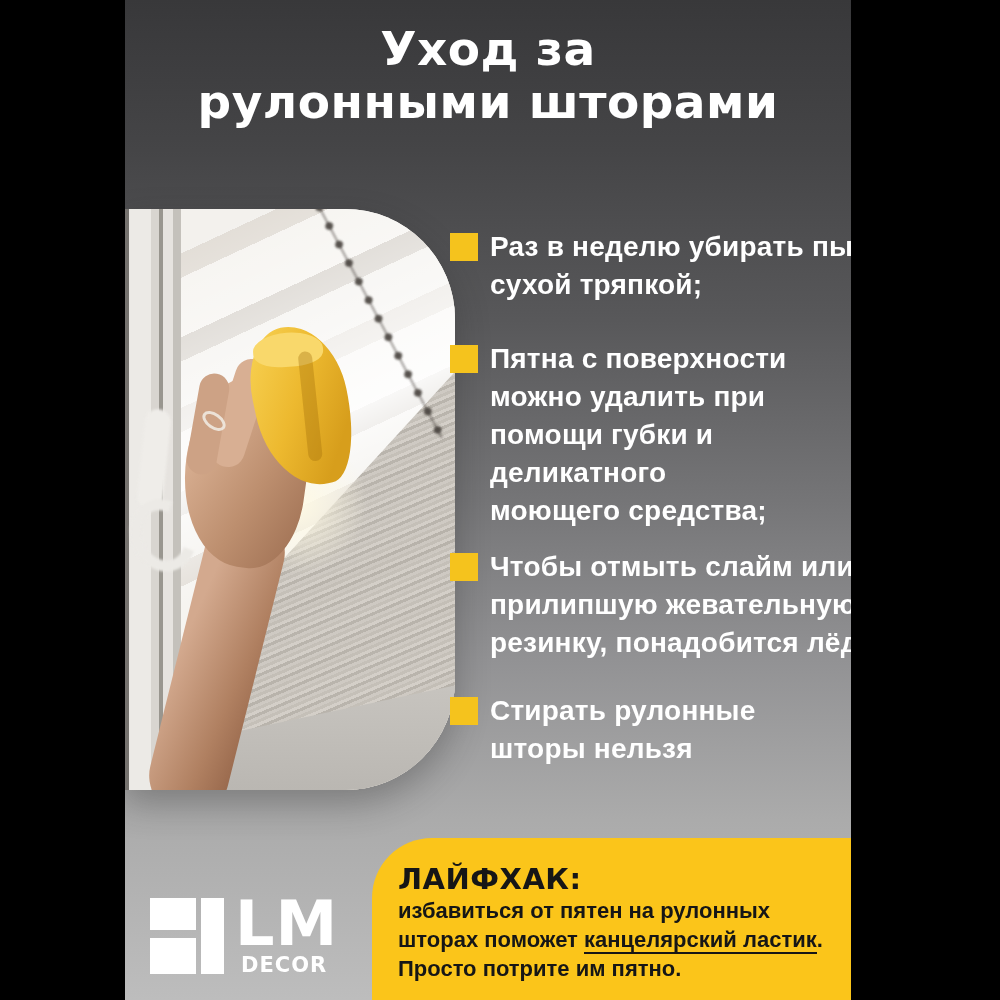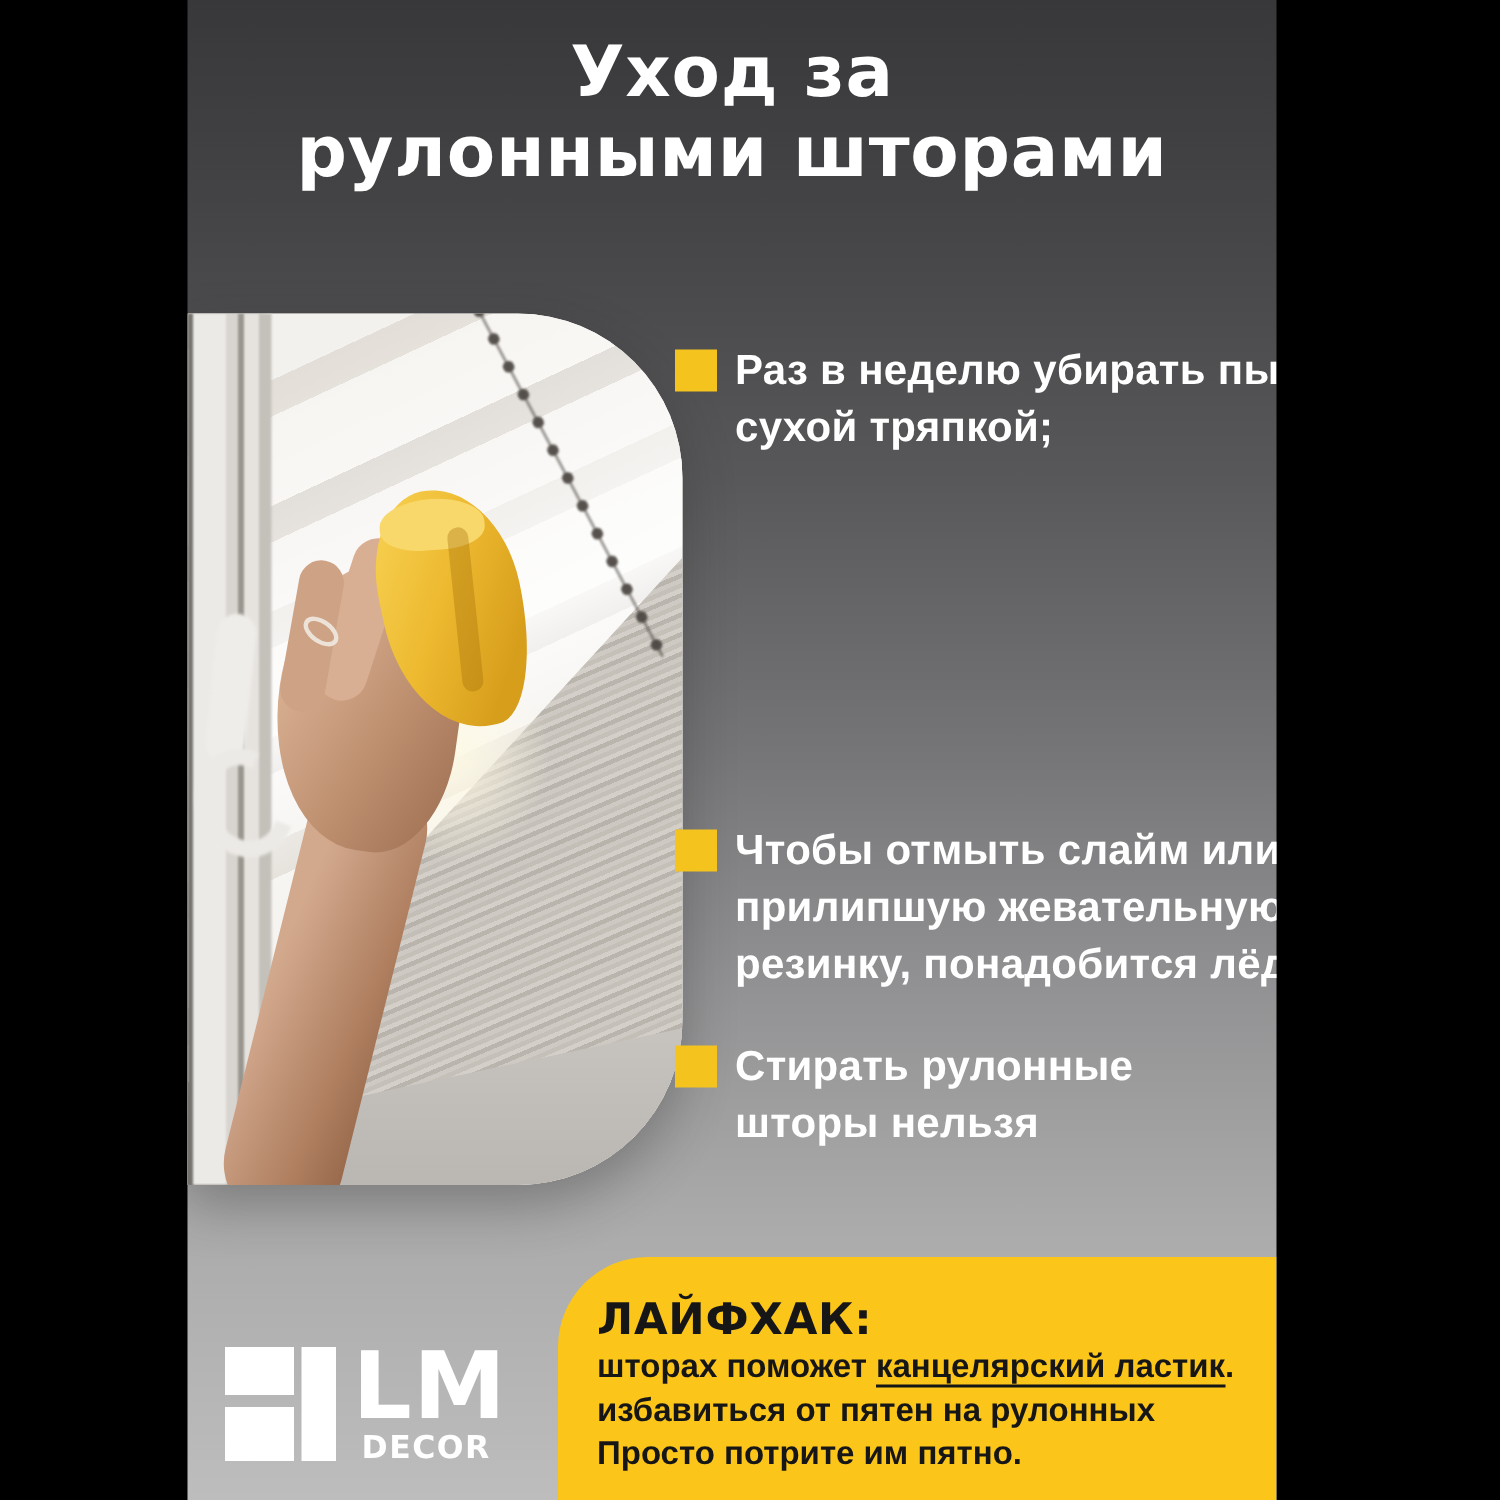--- a/index.html
+++ b/index.html
@@ -113,36 +113,44 @@
       <div class="ph-ring"></div>
       <div class="ph-cloth"></div>
       <div class="ph-chain"></div>
     </div>
 
     <div class="bullet-item" style="top:228px;">
       <div class="bullet-square"></div>
       <div class="bullet-text">Раз в неделю убирать пыль
 сухой тряпкой;</div>
     </div>
+    <div class="bullet-item" style="top:340px;">
+      <div class="bullet-square"></div>
+      <div class="bullet-text">Пятна с поверхности
+можно удалить при
+помощи губки и
+деликатного
+моющего средства;</div>
+    </div>
     <div class="bullet-item" style="top:548px;">
       <div class="bullet-square"></div>
       <div class="bullet-text">Чтобы отмыть слайм или
 прилипшую жевательную
 резинку, понадобится лёд;</div>
     </div>
     <div class="bullet-item" style="top:692px;">
       <div class="bullet-square"></div>
       <div class="bullet-text">Стирать рулонные
 шторы нельзя</div>
     </div>
 
     <div class="lifehack">
       <div class="lifehack-heading">ЛАЙФХАК:</div>
+      <div class="lifehack-line">избавиться от пятен на рулонных</div>
       <div class="lifehack-line"><span>шторах поможет </span><span class="u">канцелярский ластик</span><span>.</span></div>
-      <div class="lifehack-line">избавиться от пятен на рулонных</div>
       <div class="lifehack-line">Просто потрите им пятно.</div>
     </div>
 
     <div class="logo">
       <div class="logo-mark">
         <div class="lm-sq-top"></div>
         <div class="lm-sq-bot"></div>
         <div class="lm-bar"></div>
       </div>
       <div class="logo-text">

